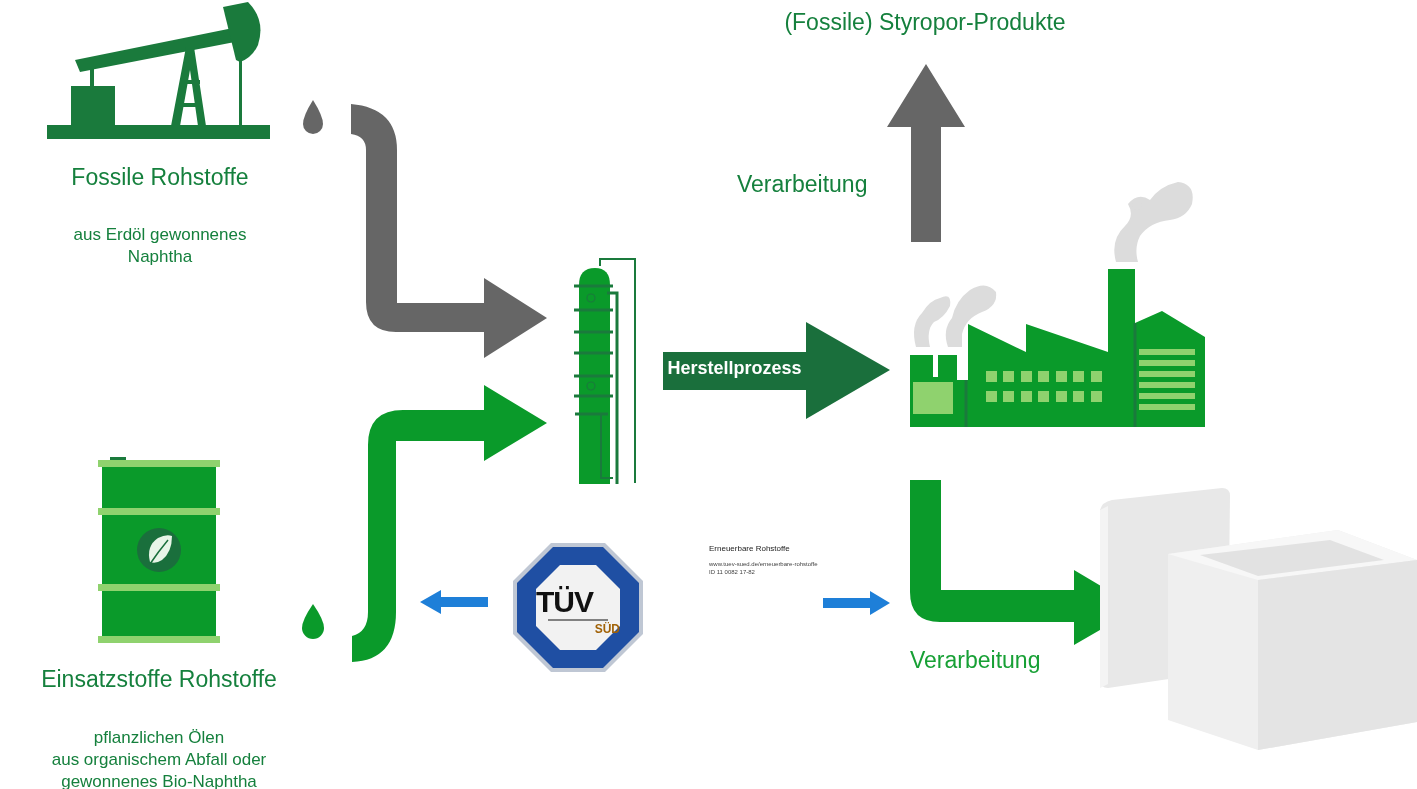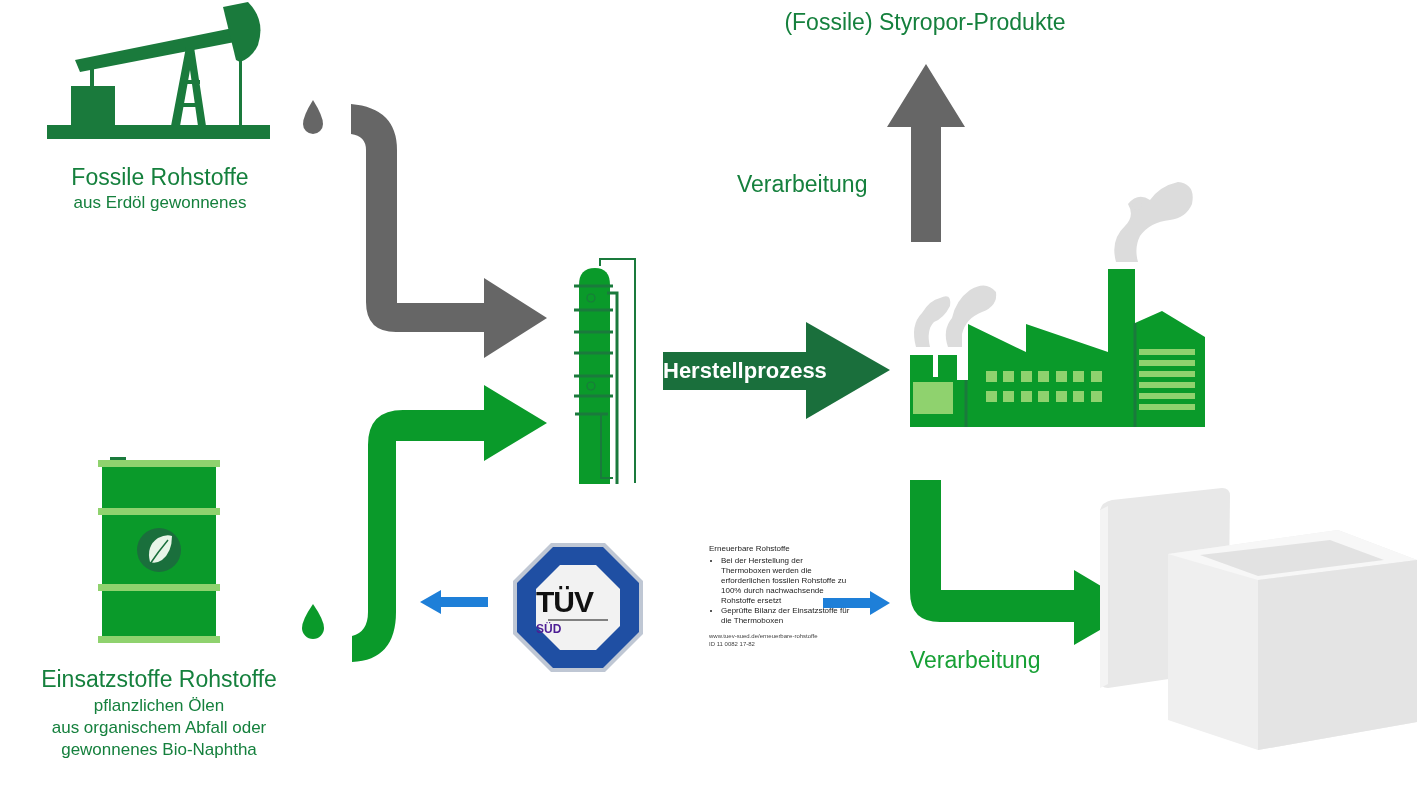--- a/index.html
+++ b/index.html
@@ -1,20 +1,20 @@
 <!DOCTYPE html>
 <html><head>
 <meta charset="utf-8">
 <style>
   html, body { margin:0; padding:0; background:#ffffff; }
   body { width:1417px; height:789px; position:relative; overflow:hidden; font-family:"Liberation Sans", sans-serif; }
   .abs { position:absolute; }
   .label { color:#15803d; text-align:center; }
   .t-big { font-size:23px; }
-  .t-sm { font-size:17px; line-height:22px; }
+  .t-sm { font-size:17px; line-height:22px;margin-top:32px; }
   svg { position:absolute; left:0; top:0; }
   .tuv-text { font-family:"Liberation Sans", sans-serif; font-size:8px; color:#222; line-height:10px; }
   .tuv-text ul { margin:2px 0 0 0; padding-left:12px; }
   .tuv-text li { margin:0; }
   .tuv-foot { font-size:6px; color:#444; margin-top:6px; line-height:8px; }
 </style>
 </head>
 <body>
 
 <svg width="1417" height="789" viewBox="0 0 1417 789">
@@ -127,41 +127,38 @@
     <polygon points="551,543 605,543 643,581 643,634 605,672 551,672 513,634 513,581" fill="#bfc7d4"></polygon>
     <polygon points="553,547 603,547 639,583 639,632 603,668 553,668 517,632 517,583" fill="#1f4fa3"></polygon>
     <polygon points="560,565 596,565 620,589 620,626 596,650 560,650 536,626 536,589" fill="#f2f2f2"></polygon>
     <line x1="548" y1="620" x2="608" y2="620" stroke="#111" stroke-width="1"></line>
   </g>
 </svg>
 
 <div class="abs label t-big" style="left:40px; top:164px; width:240px;">Fossile Rohstoffe</div>
 <div class="abs label t-sm" style="left:40px; top:192px; width:240px;">
   <div>aus Erdöl gewonnenes</div>
+  <div>Naphtha</div>
 </div>
 
 <div class="abs label t-big" style="left:0px; top:666px; width:318px;">Einsatzstoffe Rohstoffe</div>
 <div class="abs label t-sm" style="left:0px; top:695px; width:318px;">
   <div>pflanzlichen Ölen</div>
   <div>aus organischem Abfall oder</div>
   <div>gewonnenes Bio-Naphtha</div>
 </div>
 
 <div class="abs label" style="left:740px; top:9px; width:370px; font-size:23px;">(Fossile) Styropor-Produkte</div>
 <div class="abs label" style="left:737px; top:171px; font-size:23px; text-align:left;">Verarbeitung</div>
 <div class="abs" style="left:910px; top:647px; font-size:23px; color:#17a035;">Verarbeitung</div>
 
-<div class="abs" style="left:663px; top:358px; width:143px; text-align:center; font-size:22px; font-weight:bold; color:#ffffff;">Herstellprozess</div>
+<div class="abs" style="left:663px; top:358px; width:143px; text-align:center; font-size:18px; font-weight:bold; color:#ffffff;">Herstellprozess</div>
 
 <div class="abs" style="left:536px; top:585px; width:84px; text-align:left; font-size:30px; font-weight:bold; color:#111; letter-spacing:-1px;">TÜV</div>
-<div class="abs" style="left:536px; top:622px; width:84px; text-align:left; font-size:12px; font-weight:bold; color:#4c1d95;">SÜD</div>
+<div class="abs" style="left:536px; top:622px; width:84px; text-align:right; font-size:12px; font-weight:bold; color:#a16207;">SÜD</div>
 
 <div class="abs tuv-text" style="left:676px; top:544px; width:142px;margin-left:33px;">
   <div>Erneuerbare Rohstoffe</div>
-  <ul>
-    <li>Bei der Herstellung der Thermoboxen werden die erforderlichen fossilen Rohstoffe zu 100% durch nachwachsende Rohstoffe ersetzt</li>
-    <li>Geprüfte Bilanz der Einsatzstoffe für die Thermoboxen</li>
-  </ul>
   <div class="tuv-foot">
     <div>www.tuev-sued.de/erneuerbare-rohstoffe</div>
     <div>ID 11 0082 17-82</div>
   </div>
 </div>
 
 </body></html>

